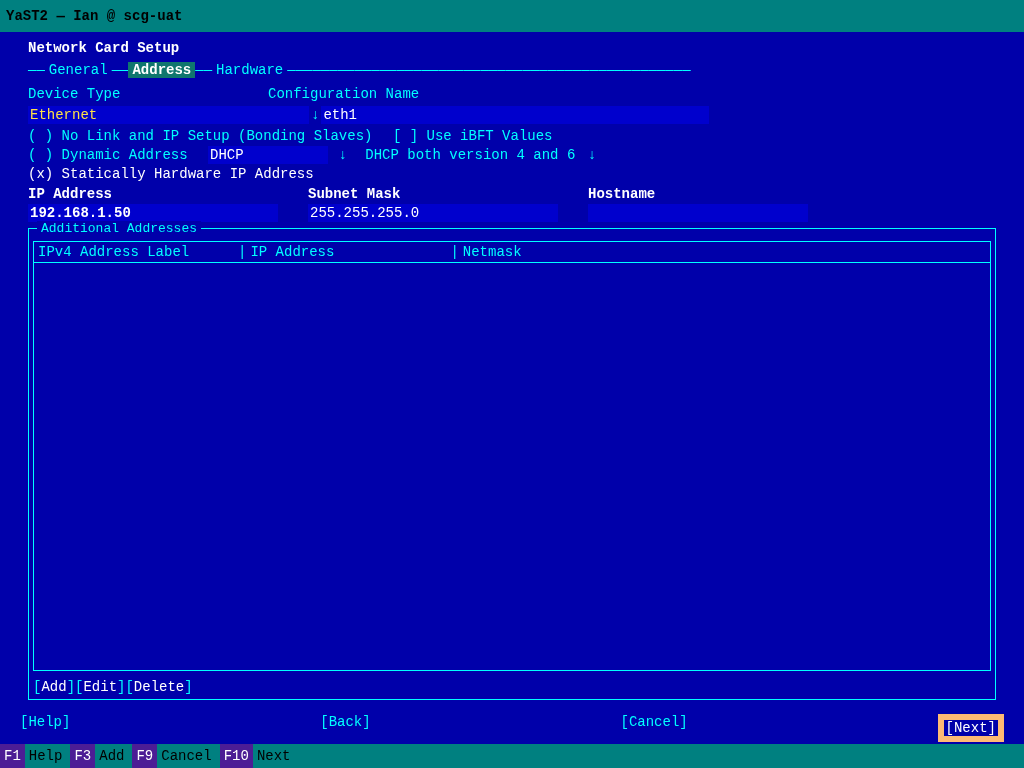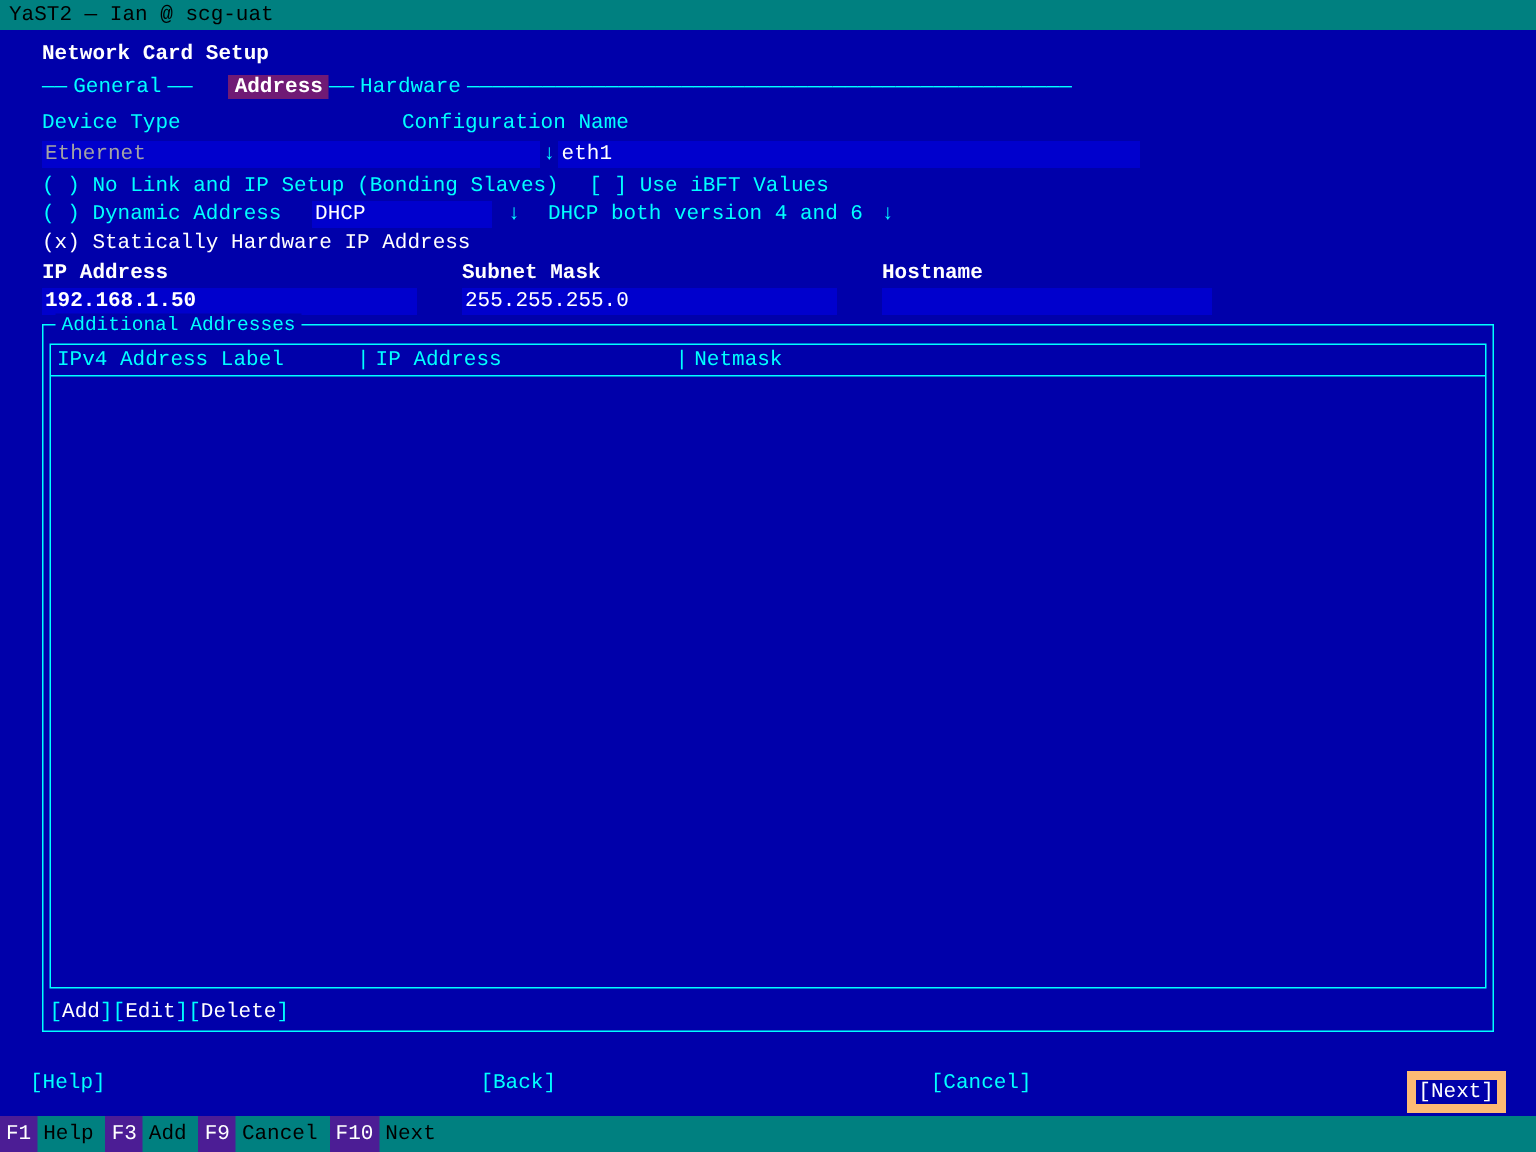--- a/index.html
+++ b/index.html
@@ -10,22 +10,22 @@
       font-family: 'Courier New', Courier, monospace;
       font-size: 14px;
       color: #00ffff;
       overflow: hidden;
     }
     
     #title-bar {
       background: #008080;
       color: #000000;
       padding: 2px 6px;
-      font-weight: normal;
-      height: 20px;
+      font-weight: bold;
+      height: 32px;
       display: flex;
       align-items: center;
     }
     
     #main {
       padding: 8px 28px;
       height: calc(768px - 20px - 30px - 24px);
     }
     
     #nc-title {
@@ -39,23 +39,22 @@
       align-items: center;
       margin-bottom: 8px;
       color: #00ffff;
     }
     .tab-item {
       padding: 0 4px;
       cursor: pointer;
     }
     .tab-item.active {
       color: #ffffff;
-      background: #701a75;
-      font-weight: bold;
-      margin-left: 24px;
+      background: #0f766e;
+      font-weight: bold;
     }
     
     .form-row {
       display: flex;
       align-items: center;
       margin-bottom: 4px;
     }
     .form-label {
       color: #00ffff;
       min-width: 160px;
@@ -252,21 +251,21 @@
     <span class="tab-item" style="color:#00ffff;">Hardware</span>
     <span style="color:#00ffff; flex:1; overflow:hidden; white-space:nowrap;">————————————————————————————————————————————————</span>
   </div>
 
   <div class="form-row">
     <span class="form-label">Device Type</span>
     <span class="form-label-right" style="margin-left:80px;">Configuration Name</span>
   </div>
 
   <div class="form-row">
-    <input class="input-field input-device-type" type="text" value="Ethernet" style="width: 332px; background: rgb(0, 0, 205); color: #a3a3a3;">
+    <input class="input-field input-device-type" type="text" value="Ethernet" style="width: 281px; background: rgb(0, 0, 205); color: #fde047;">
     <span style="color:#00ffff; padding: 0 2px;">↓</span>
     <input class="input-field eth-input" type="text" value="eth1" style="width: 388px; background: rgb(0, 0, 205);">
   </div>
 
   <div class="radio-row">
     <span>( ) No Link and IP Setup (Bonding Slaves)</span>
     <span style="margin-left:8px;">[ ] Use iBFT Values</span>
   </div>
 
   <div class="radio-row">

